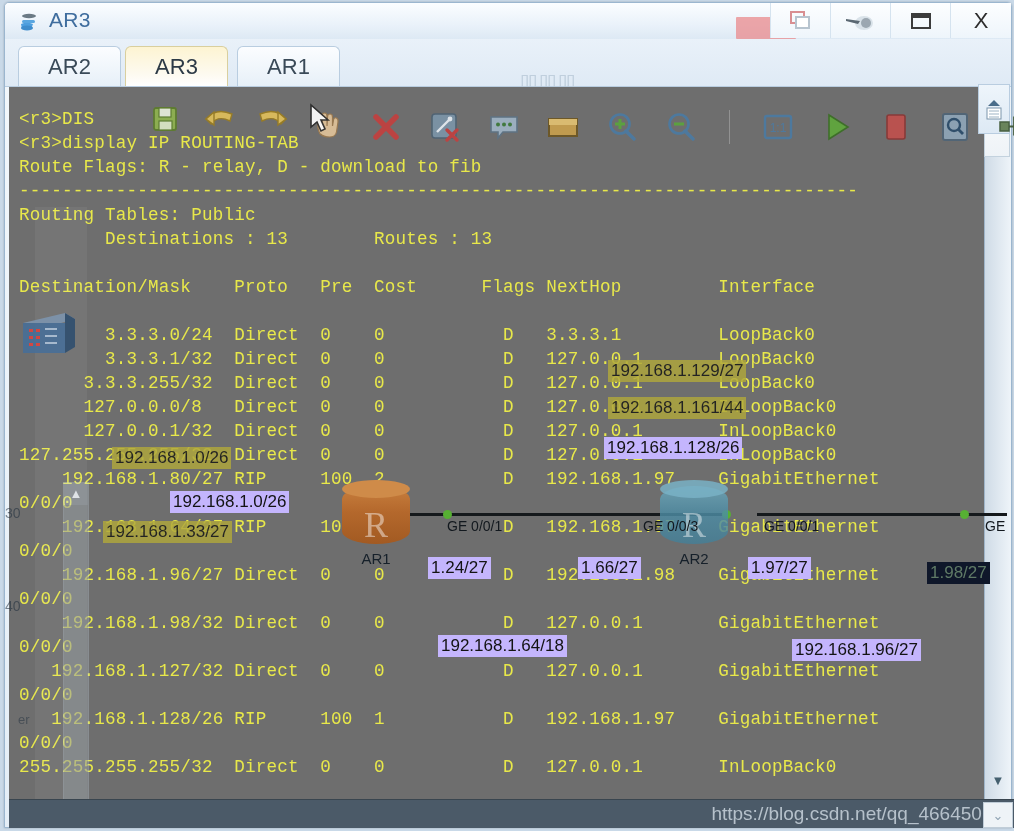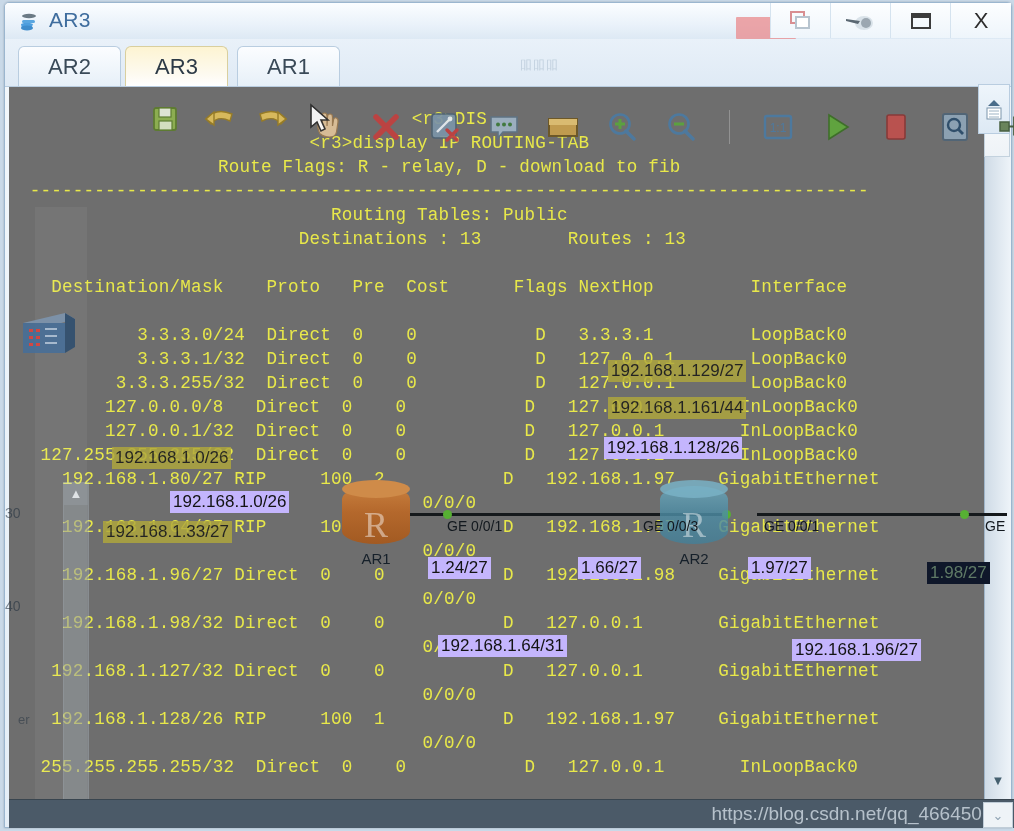--- a/index.html
+++ b/index.html
@@ -13,21 +13,21 @@
   .bg-topo-device{position:absolute;opacity:.30;}
   .bg-cyl{width:42px;height:46px;border-radius:50%/26% 26% 26% 26%;
           background:linear-gradient(180deg,#5e7fa6 0%,#2b4a6e 55%,#20405f 100%);}
   .bg-num{position:absolute;font-size:14px;color:#1c2b3a;opacity:.55;}
   .bg-word{position:absolute;font-size:13px;color:#22303e;opacity:.5;}
 
   
   #win{position:absolute;left:4px;top:2px;width:1006px;height:824px;
        background:linear-gradient(180deg,#f3f8fc 0%,#e4eef7 100%);
        border:1px solid #9bb6cf;border-radius:5px 5px 0 0;
-       box-shadow:0 0 2px rgba(0,0,0,.25);text-align:center;}
+       box-shadow:0 0 2px rgba(0,0,0,.25);}
   #titlebar{height:36px;position:relative;
        background:linear-gradient(180deg,#fbfdff 0%,#eaf2fa 60%,#dde9f4 100%);
        border-radius:4px 4px 0 0;border-bottom:1px solid #cbdceb;}
   #app-icon{position:absolute;left:13px;top:7px;width:24px;height:24px;}
   #title-text{position:absolute;left:44px;top:5px;font-size:21px;
        color:#3f6d9e;letter-spacing:.3px;}
   .winbtn{position:absolute;top:0;height:35px;width:60px;
        border-left:1px solid #d5e3ef;
        background:linear-gradient(180deg,#fdfeff 0%,#eef5fb 100%);
        display:flex;align-items:center;justify-content:center;}
@@ -47,21 +47,21 @@
   .tab{position:absolute;top:7px;height:39px;width:101px;
        border:1px solid #b9cde0;border-bottom:none;border-radius:6px 6px 0 0;
        display:flex;align-items:center;justify-content:center;
        font-size:22px;color:#3a4a58;
        background:linear-gradient(180deg,#fbfdff 0%,#e7f0f8 100%);}
   .tab.active{background:linear-gradient(180deg,#fdf4d2 0%,#fdfaf0 70%,#ffffff 100%);
        border-color:#d9cf9e;color:#2d3a46;}
   #tab-0{left:13px;}
   #tab-1{left:120px;}
   #tab-2{left:232px;}
-  #tab-watermark{position:absolute;left:515px;top:18px;font-size:12px;
+  #tab-watermark{position:absolute;left:515px;top:32px;font-size:18px;
        color:#b9c9d8;letter-spacing:1px;opacity:.8;}
 
   
   #terminal{position:absolute;left:4px;top:84px;width:976px;height:712px;
        background:#6e6e6e;overflow:hidden;}
   #term-text{position:absolute;left:10px;top:2px;
        font-family:"Liberation Mono","DejaVu Sans Mono",monospace;
        font-size:17.6px;line-height:24px;color:#e8e84a;
        white-space:pre;letter-spacing:.2px;}
 
@@ -417,20 +417,20 @@
 <div id="annotations">
     <div class="chip chip-yellow" style="left: 112px; top: 447px;">192.168.1.0/26</div>
     <div class="chip chip-yellow" style="left: 103px; top: 521px;">192.168.1.33/27</div>
     <div class="chip chip-yellow" style="left: 608px; top: 360px;">192.168.1.129/27</div>
     <div class="chip chip-yellow" style="left: 608px; top: 397px;">192.168.1.161/44</div>
     <div class="chip chip-green" style="left: 170px; top: 491px;">192.168.1.0/26</div>
     <div class="chip chip-green" style="left: 604px; top: 437px;">192.168.1.128/26</div>
     <div class="chip chip-green" style="left: 428px; top: 557px;">1.24/27</div>
     <div class="chip chip-green" style="left: 578px; top: 557px;">1.66/27</div>
     <div class="chip chip-green" style="left: 748px; top: 557px;">1.97/27</div>
-    <div class="chip chip-green" style="left: 438px; top: 635px;">192.168.1.64/31</div>
+    <div class="chip chip-green" style="left: 438px; top: 635px;">192.168.1.64/18</div>
     <div class="chip chip-green" style="left: 792px; top: 639px;">192.168.1.96/27</div>
     <div class="chip chip-green-pale" style="left: 927px; top: 562px;">1.98/27</div>
   </div>
 
 <div class="bg-num" style="left:5px;top:505px;">30</div>
 <div class="bg-num" style="left:5px;top:598px;">40</div>
 <div class="bg-word" style="left:2px;top:712px;margin-left:16px;">er</div>
 
 </body></html>

